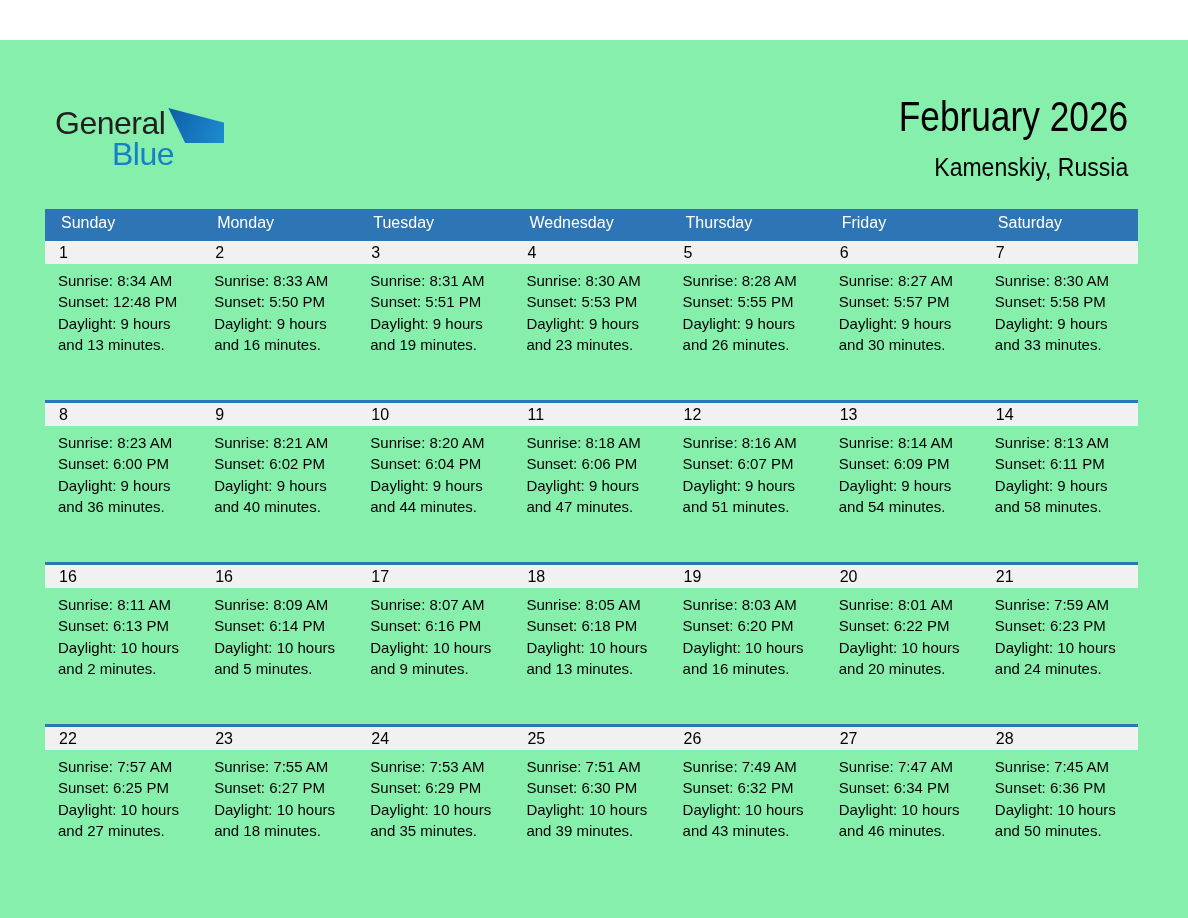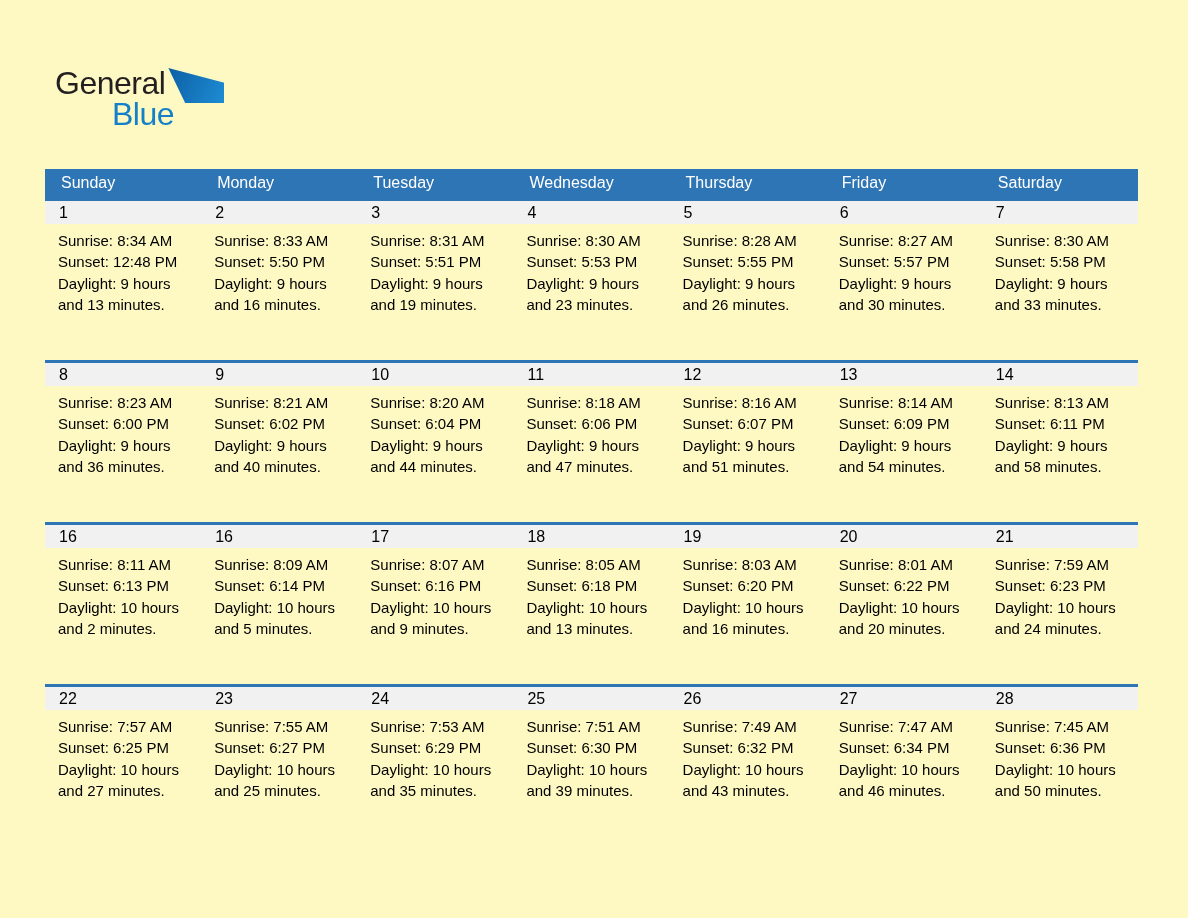--- a/index.html
+++ b/index.html
@@ -4,21 +4,21 @@
 <style>
   * { margin:0; padding:0; box-sizing:border-box; }
   html,body { background:#ffffff; }
   body {
     width:1188px; height:918px;
     font-family:"Liberation Sans", sans-serif;
     color:#000;
     position:relative;
     overflow:hidden;
   }
-  .page { position:absolute; inset:0; background:#fef9c3; }
+  .page { position:absolute; inset:0; background:#86efac;margin-top:40px; }
 
   
   .logo { position:absolute; left:55px; top:66px; }
   .logo-top { display:flex; align-items:flex-start; }
   .logo-general {
     font-size:32px; line-height:34px; color:var(--logo-dark,#231f20);
     letter-spacing:-0.5px;
   }
   .logo-triangle {
     width:56px; height:35px; margin-left:3px; margin-top:2px;
@@ -66,20 +66,24 @@
 <div class="page">
 
   <div class="logo">
     <div class="logo-top">
       <span class="logo-general">General</span>
       <span class="logo-triangle"></span>
     </div>
     <div class="logo-blue">Blue</div>
   </div>
 
+  <div class="titleblock">
+    <div class="month">February 2026</div>
+    <div class="loc">Kamenskiy, Russia</div>
+  </div>
 
   <table class="calendar">
     <thead>
       <tr>
         <th>Sunday</th>
         <th>Monday</th>
         <th>Tuesday</th>
         <th>Wednesday</th>
         <th>Thursday</th>
         <th>Friday</th>
@@ -291,21 +295,21 @@
             <div class="ln">Daylight: 10 hours</div>
             <div class="ln">and 27 minutes.</div>
           </div>
         </td>
         <td>
           <div class="band">23</div>
           <div class="cellbody">
             <div class="ln">Sunrise: 7:55 AM</div>
             <div class="ln">Sunset: 6:27 PM</div>
             <div class="ln">Daylight: 10 hours</div>
-            <div class="ln">and 25 minutes.</div>
+            <div class="ln">and 18 minutes.</div>
           </div>
         </td>
         <td>
           <div class="band">24</div>
           <div class="cellbody">
             <div class="ln">Sunrise: 7:53 AM</div>
             <div class="ln">Sunset: 6:29 PM</div>
             <div class="ln">Daylight: 10 hours</div>
             <div class="ln">and 35 minutes.</div>
           </div>

